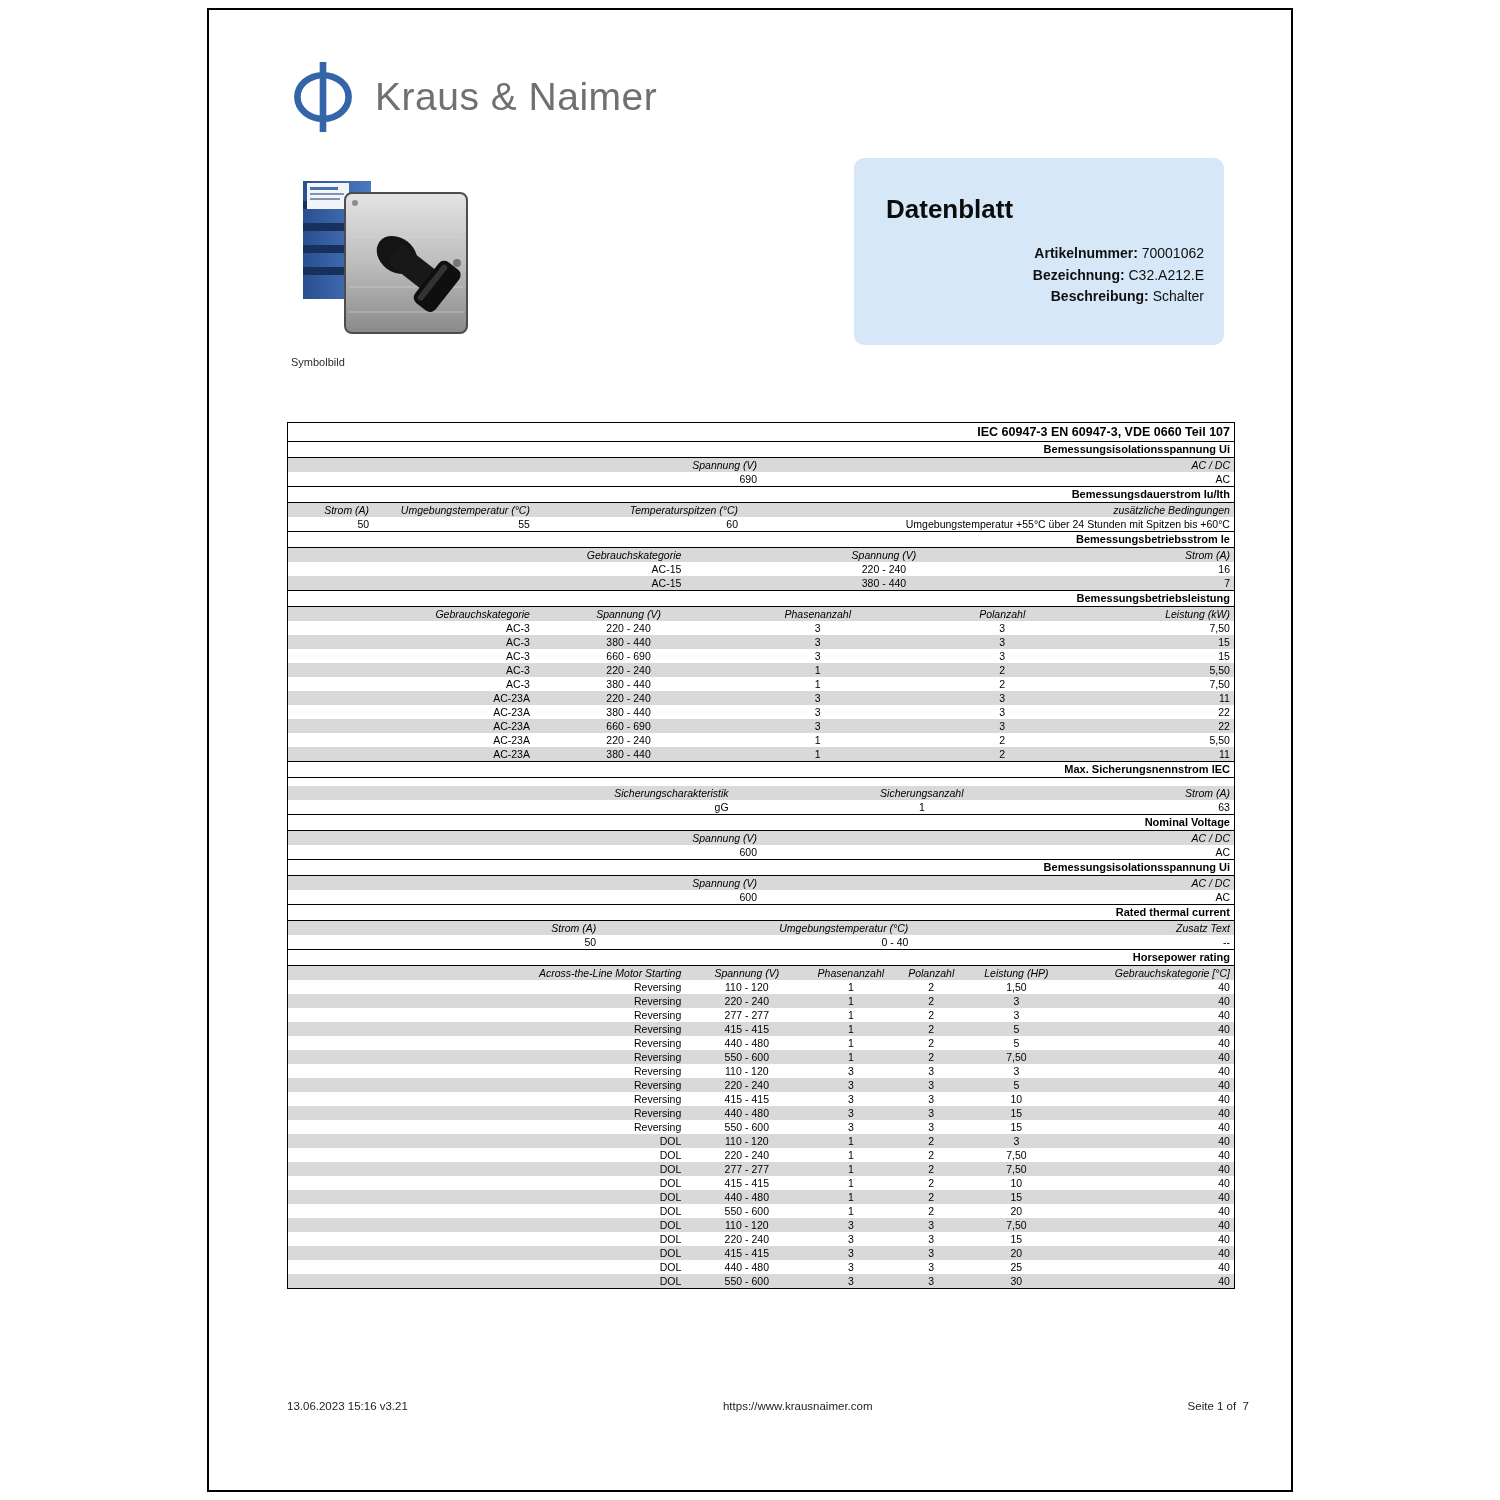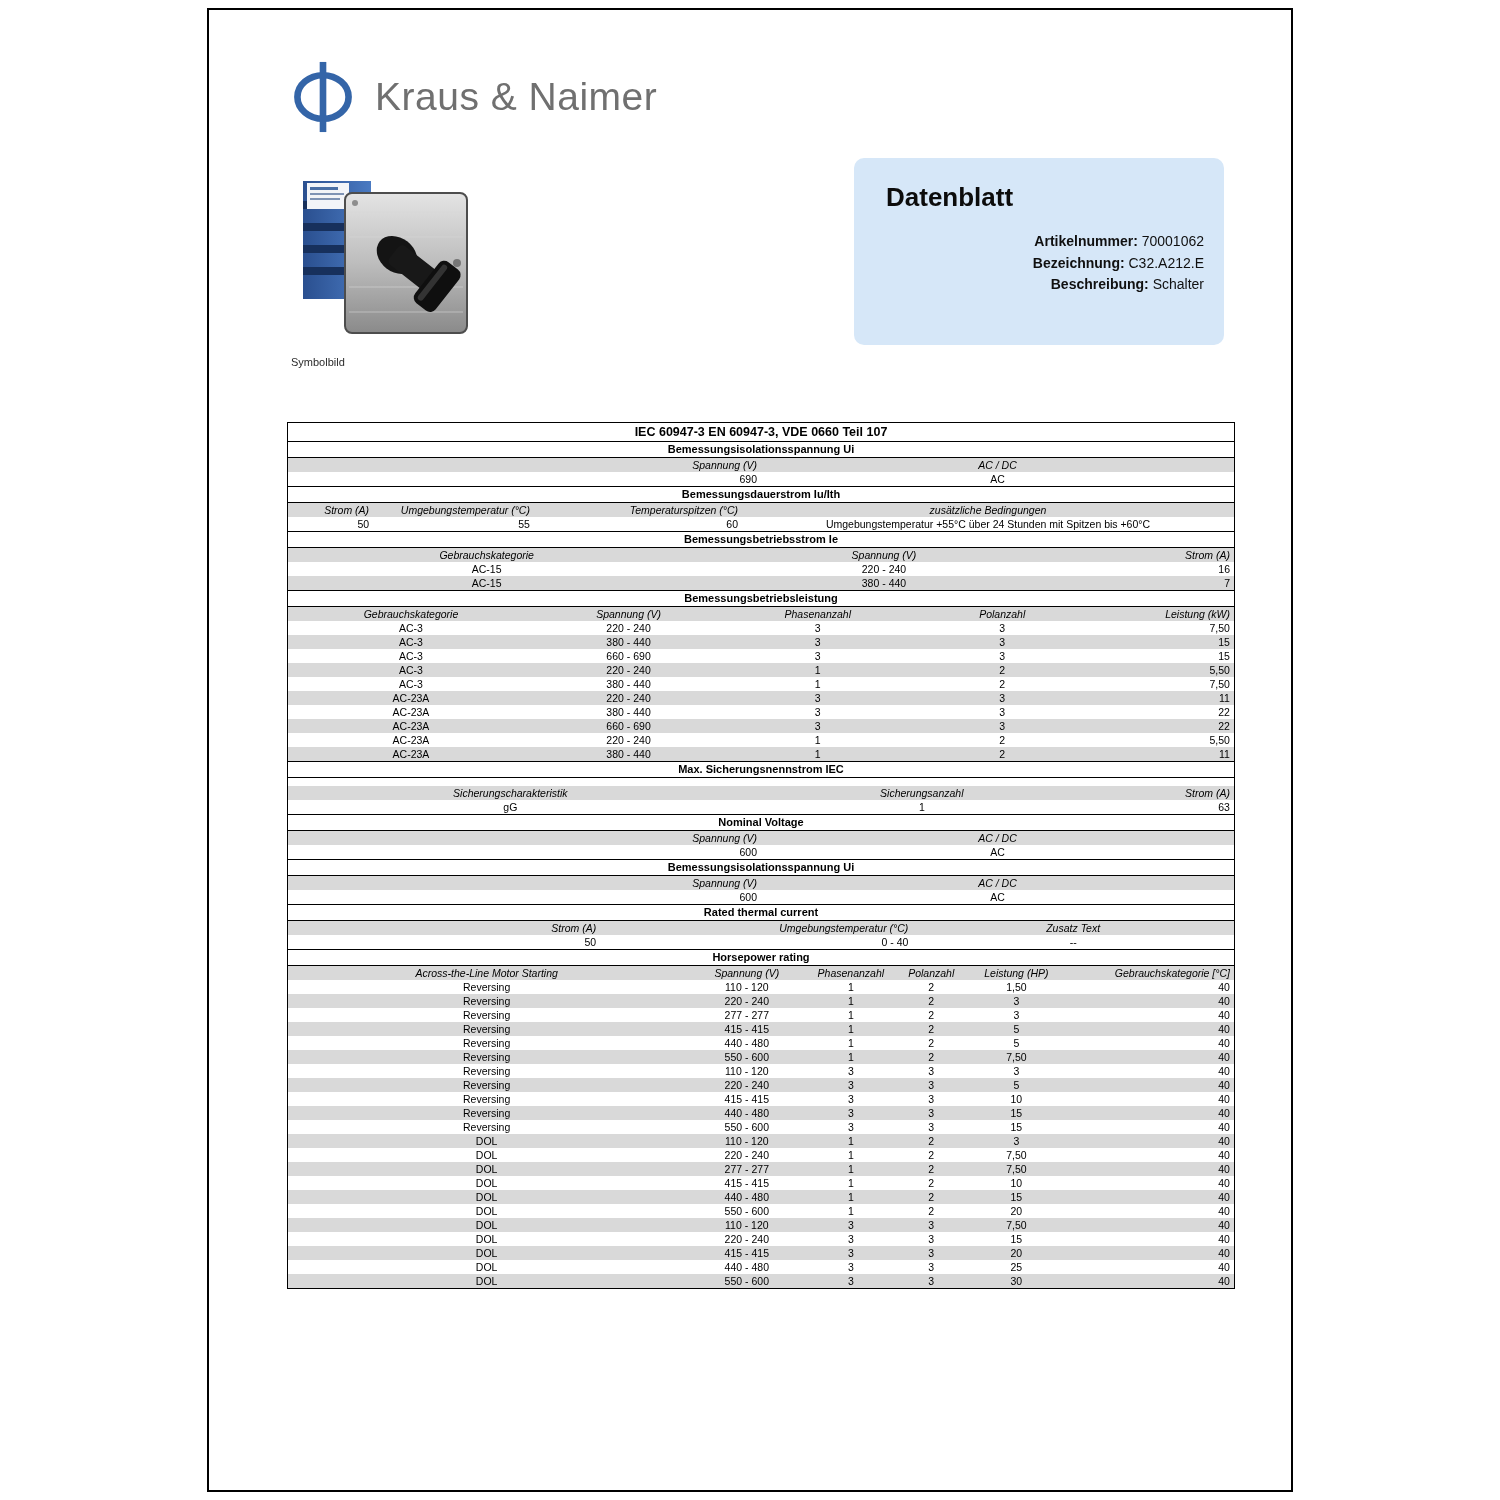--- a/index.html
+++ b/index.html
@@ -13,40 +13,40 @@
   .logo svg{width:72px;height:78px;}
   .brand{font-size:39px;color:var(--brand-gray,#707070);font-weight:400;letter-spacing:0.5px;}
 
   
   .product{position:absolute;left:88px;top:157px;width:175px;height:180px;}
   .caption{position:absolute;left:82px;top:346px;font-size:11px;color:#2b2b2b;}
 
   
   .infobox{position:absolute;left:645px;top:148px;width:370px;height:187px;
            background:var(--info-bg,#d6e7f8);border-radius:10px;
-           padding:24px 20px 0 32px;box-sizing:border-box;}
+           padding:36px 20px 0 32px;box-sizing:border-box;}
   .infobox h1{margin:0 0 18px 0;font-size:26px;font-weight:700;color:#0c0c0c;}
   .field{font-size:14px;line-height:21.5px;color:#101010;white-space:pre;text-align:right;}
   .field b{font-weight:700;}
 
   
   .spec{position:absolute;left:78px;top:412px;width:946px;border:1px solid #000;
         background:#fff;box-sizing:content-box;}
   .row{display:grid;align-items:center;height:14px;font-size:10.5px;line-height:13px;
        box-sizing:content-box;}
   .row.shaded{background:var(--shade,#d9d9d9);}
   .r-title{font-weight:700;font-size:12.5px;height:18px;line-height:18px;
            border-top:1px solid #000;border-bottom:1px solid #000;}
   .spec .row:first-child{border-top:none;}
   .r-sub{font-weight:700;font-size:11px;height:15px;line-height:15px;
          border-top:1px solid #000;border-bottom:1px solid #000;}
   .r-title + .r-sub{border-top:none;}
   .r-h{font-style:italic;}
   .cell{padding:0 4px;white-space:nowrap;overflow:hidden;}
-  .a-left{text-align:center;}
+  .a-left{text-align:right;}
   .a-center{text-align:center;}
   .a-right{text-align:right;}
 
   
   .footer{position:absolute;left:78px;top:1390px;width:962px;display:flex;
           justify-content:space-between;font-size:11.5px;color:#1d1d1d;}
   .footer span{white-space:pre;}
 </style>
 </head>
 <body>
@@ -470,15 +470,20 @@
         <div class="row r-d shaded" style="grid-template-columns: 42% 13% 9% 8% 10% 18%;">
           <span class="cell a-left">DOL</span>
           <span class="cell a-center">550 - 600</span>
           <span class="cell a-center">3</span>
           <span class="cell a-center">3</span>
           <span class="cell a-center">30</span>
           <span class="cell a-right">40</span>
         </div>
       </div>
 
+    <div class="footer">
+      <span>13.06.2023 15:16 v3.21</span>
+      <span>https://www.krausnaimer.com</span>
+      <span>Seite 1 of  7</span>
+    </div>
 
   </div>
 </div>
 
 </body></html>

